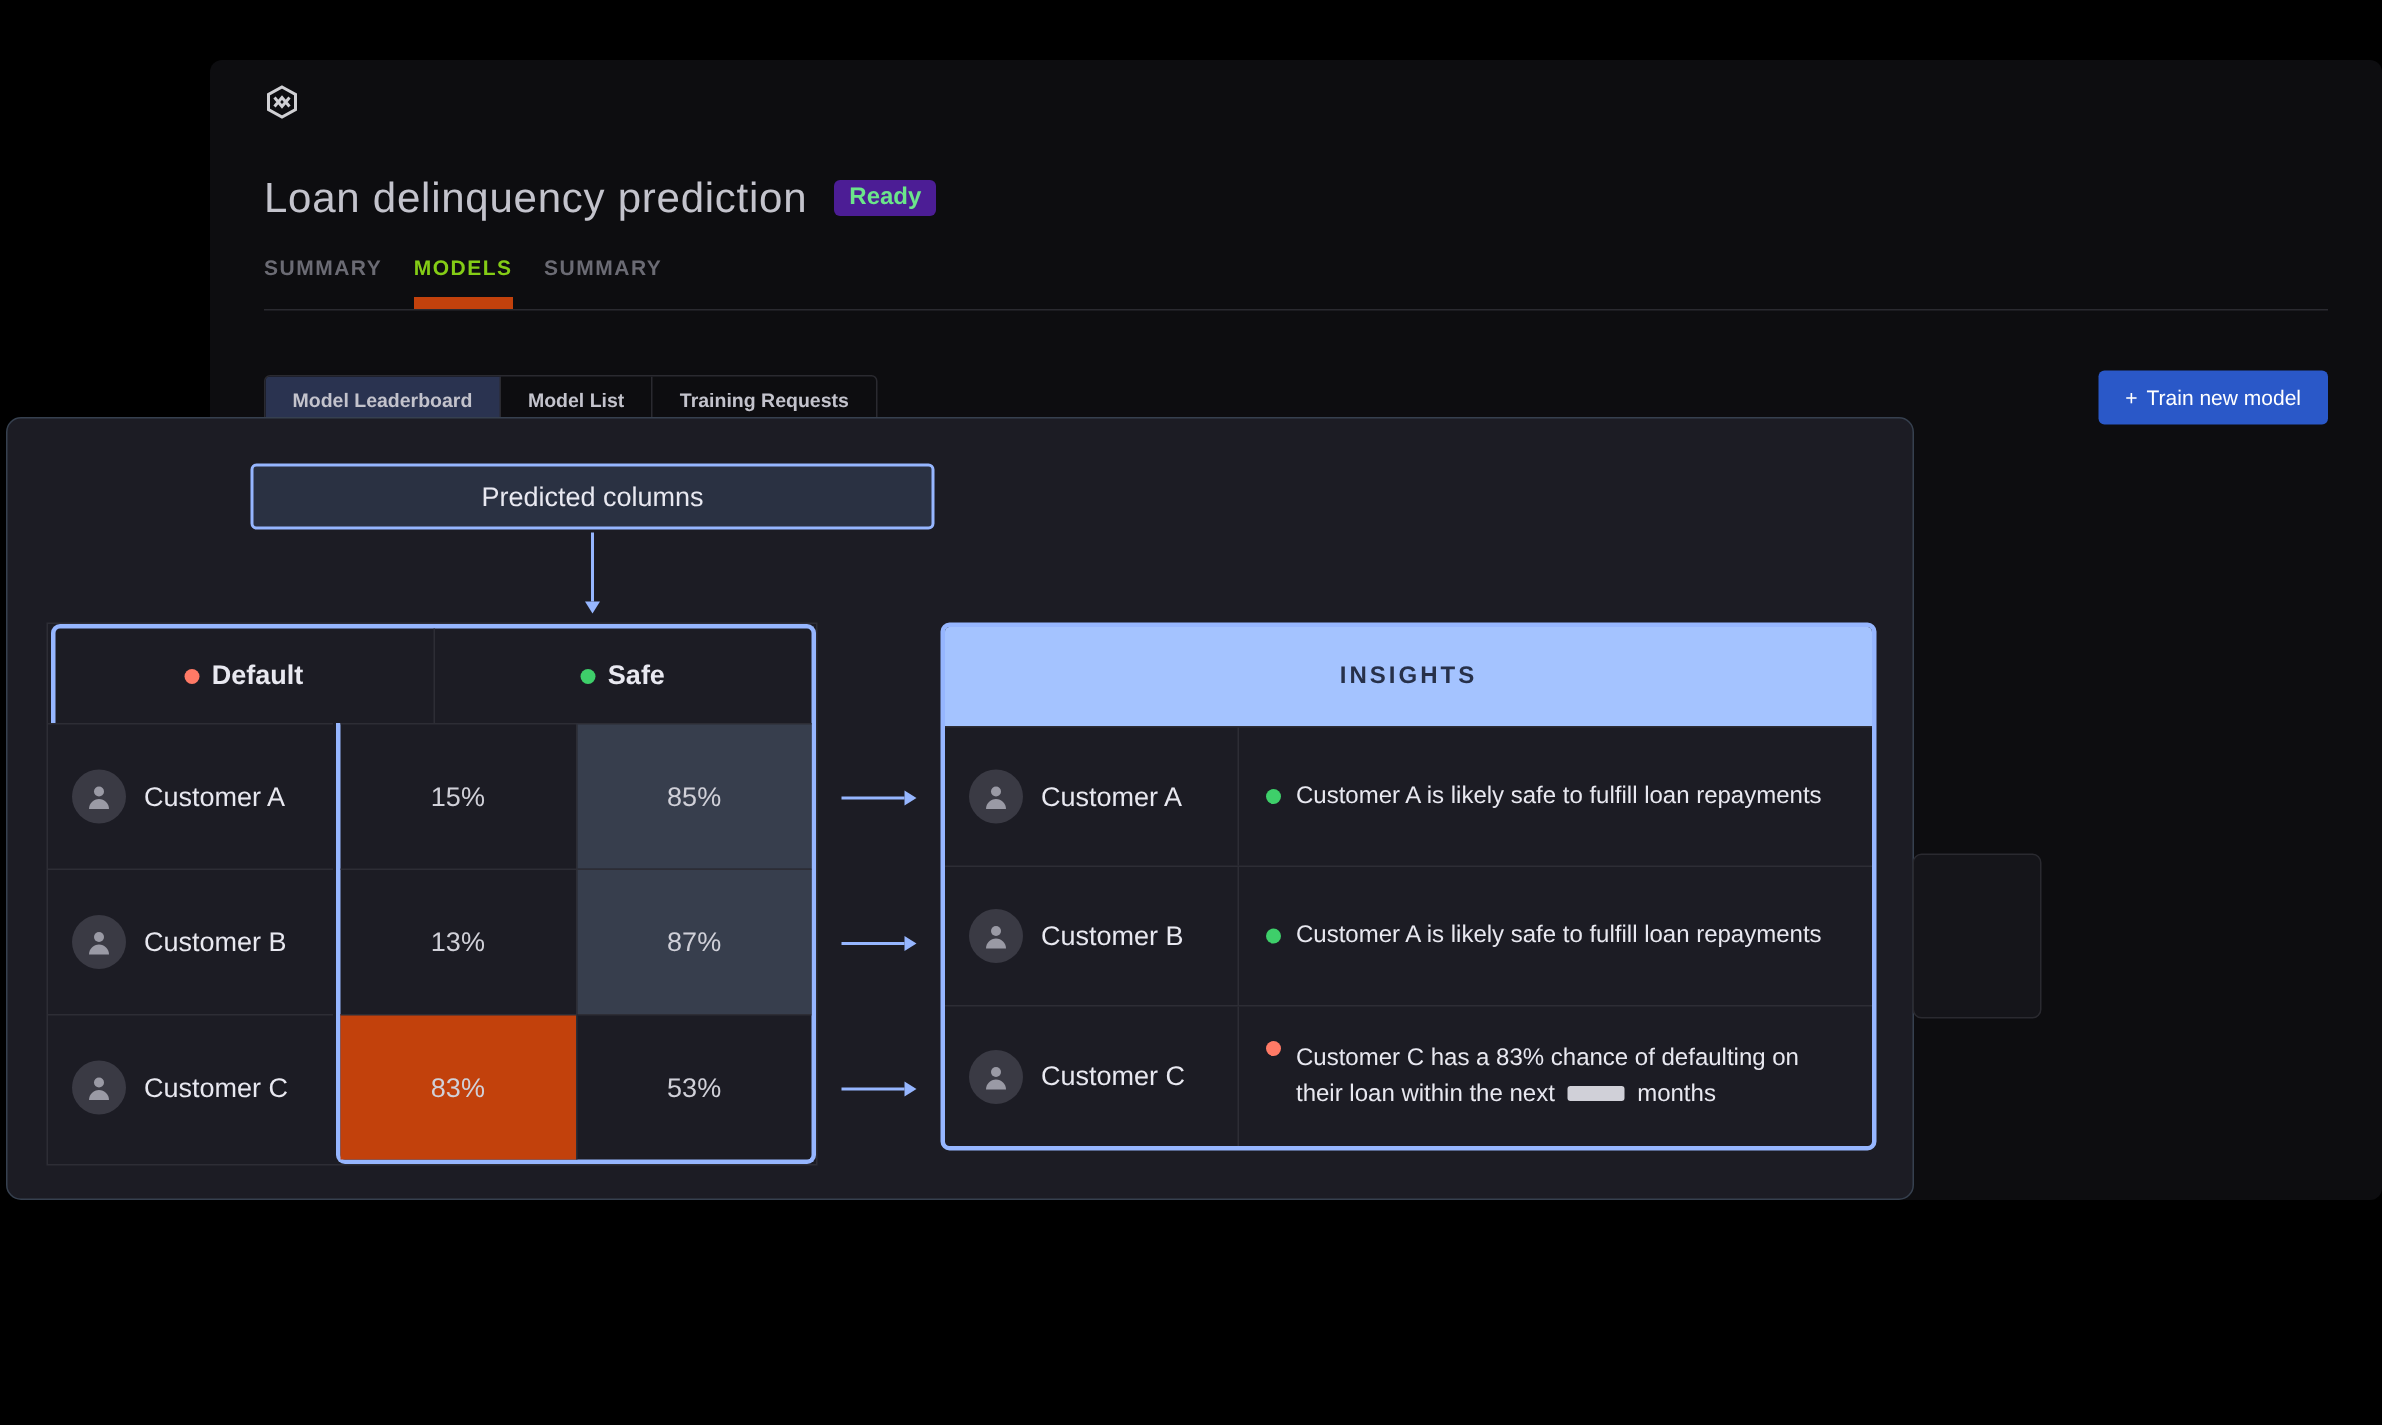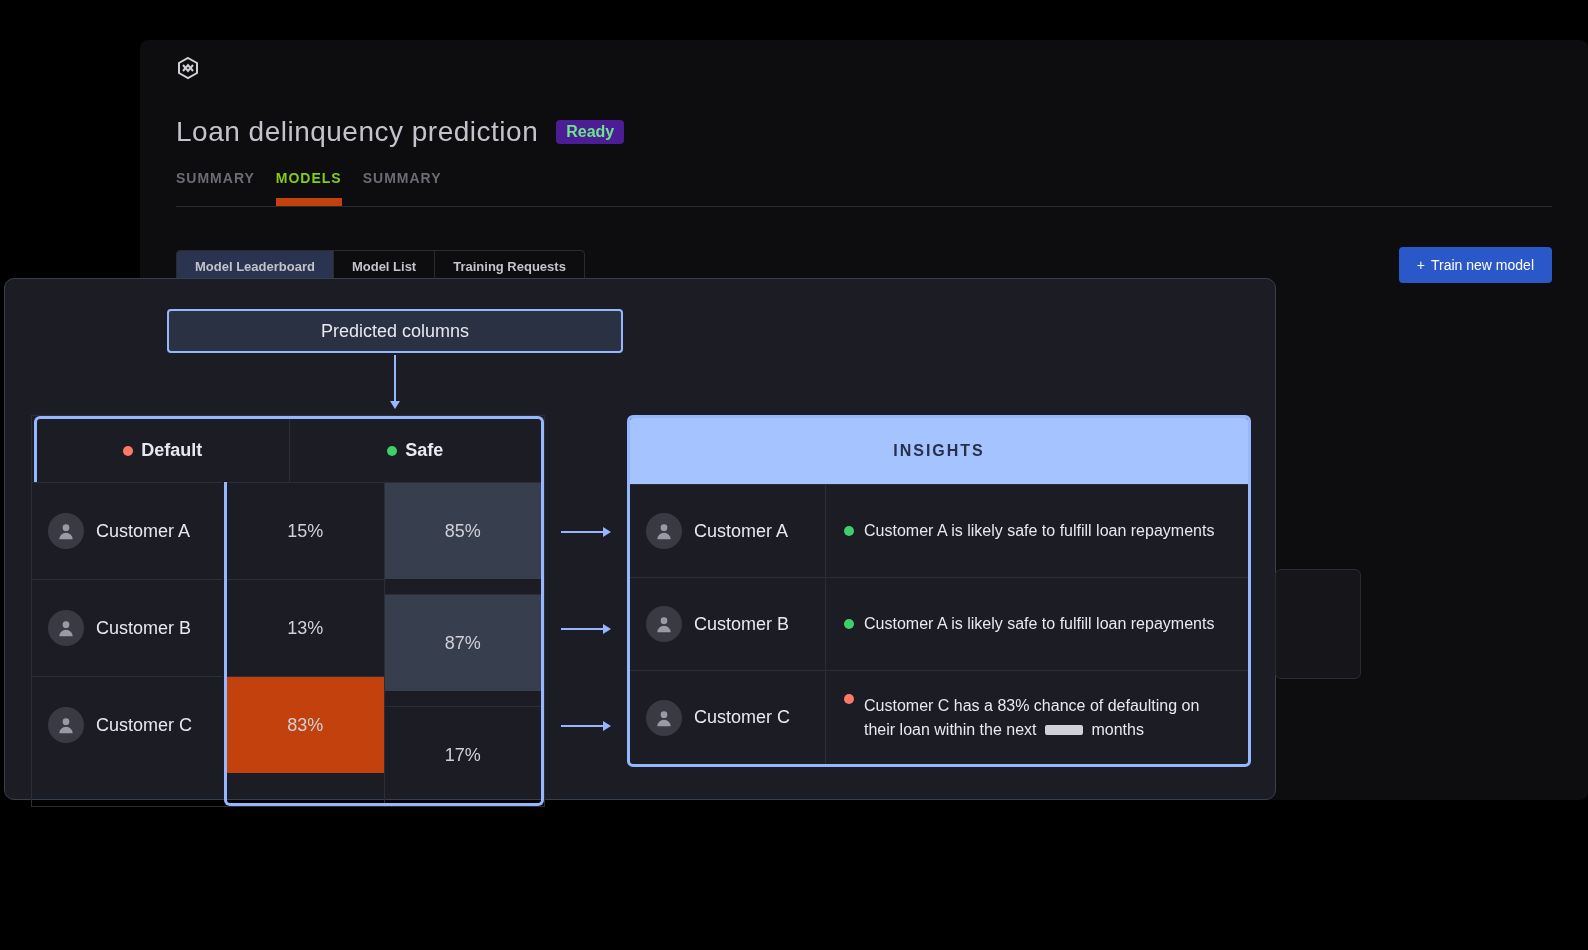--- a/index.html
+++ b/index.html
@@ -248,21 +248,21 @@
   border-radius: 0 0 6px 6px;
   margin-left: 2px;
   display: flex;
 }
 .pred-col {
   flex: 1;
   display: flex;
   flex-direction: column;
   border-right: 1px solid #2d2d35;
 }
-.pred-col:last-child { border-right: none; gap: 15px; }
+.pred-col:last-child { border-right: none; }
 .pred-cell {
   height: 97px;
   display: flex;
   align-items: center;
   justify-content: center;
   font-size: 18px;
   font-weight: 500;
   color: #d0d0d8;
   border-top: 1px solid #2d2d35;
 }
@@ -464,21 +464,21 @@
       </div>
       <div class="pred-body-right">
         <div class="pred-col">
           <div class="pred-cell">15%</div>
           <div class="pred-cell">13%</div>
           <div class="pred-cell shade3">83%</div>
         </div>
         <div class="pred-col">
           <div class="pred-cell shade1">85%</div>
           <div class="pred-cell shade1">87%</div>
-          <div class="pred-cell">17%</div>
+          <div class="pred-cell">53%</div>
         </div>
       </div>
     </div>
   </div>
 
   <div class="arrows-right">
     <div class="arrow-right">
         <div class="arrow-right-line"></div>
         <div class="arrow-right-head"></div>
       </div>

